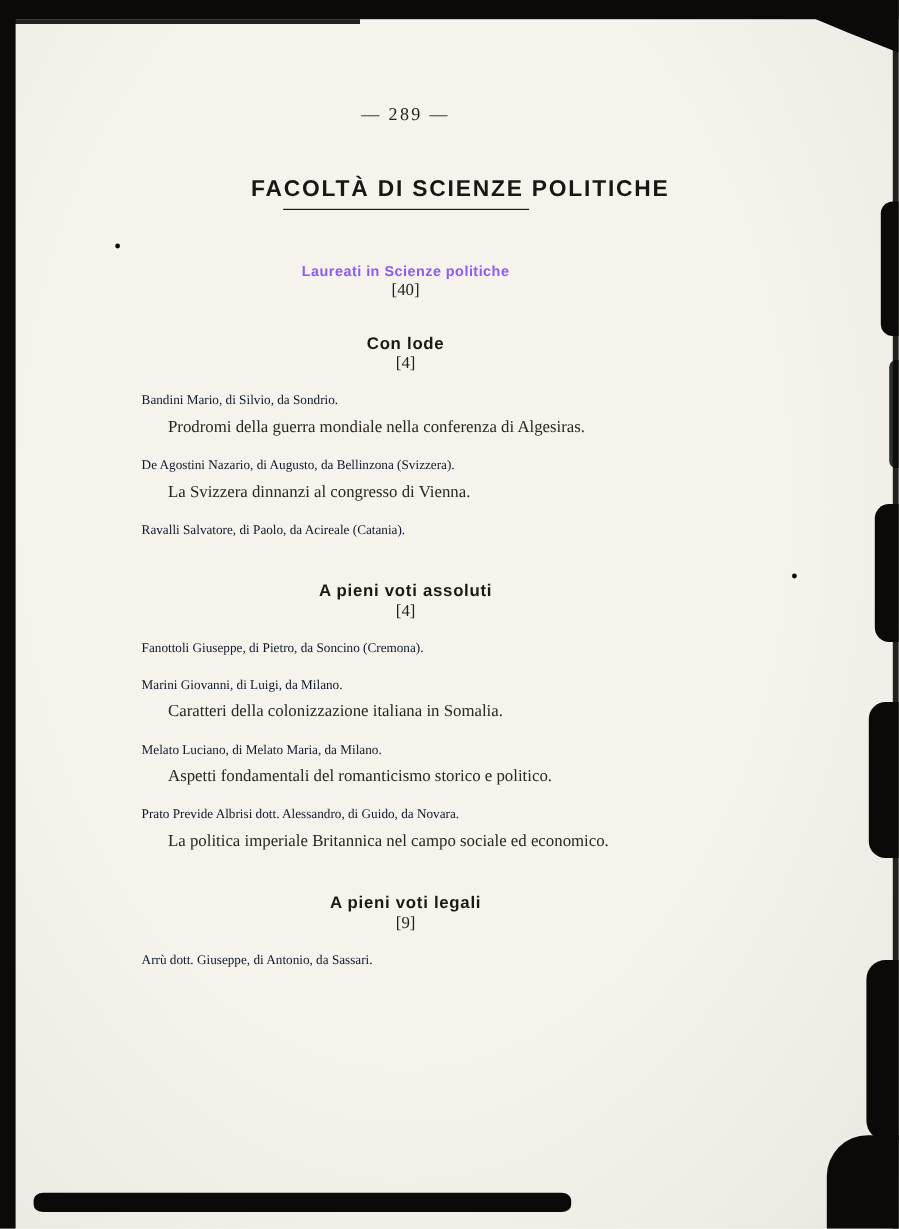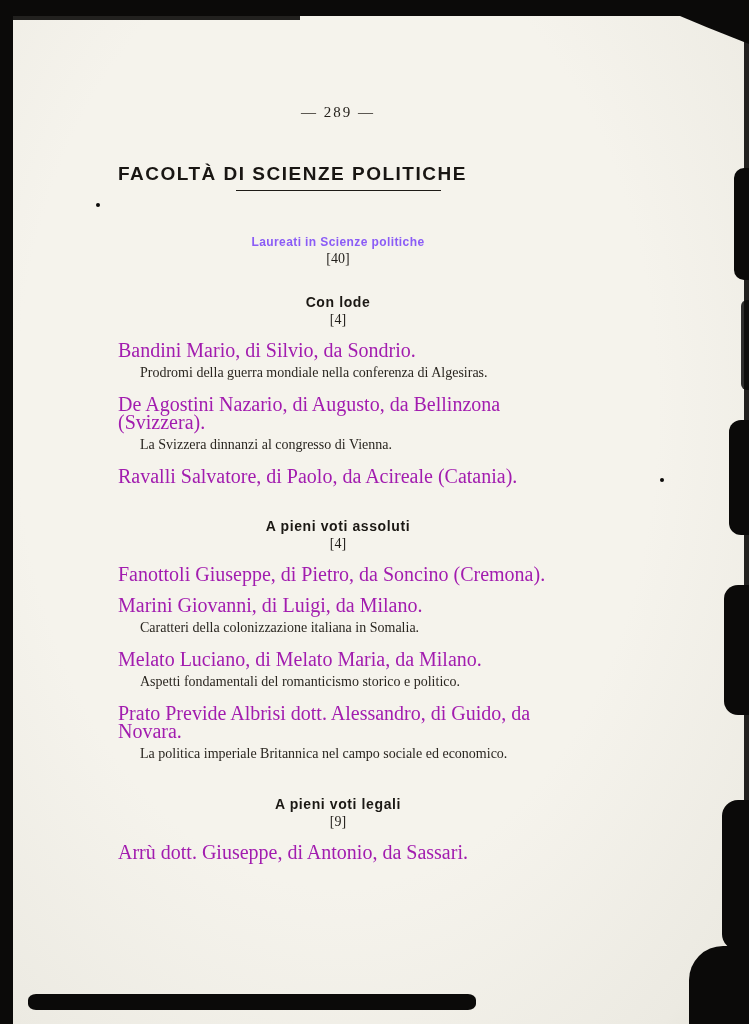--- a/index.html
+++ b/index.html
@@ -26,28 +26,28 @@
   .r3 { right:0; top:420px; width:20px; height:115px; border-radius:12px 0 0 12px; }
   .r4 { right:0; top:585px; width:25px; height:130px; border-radius:14px 0 0 14px; }
   .r5 { right:0; top:800px; width:27px; height:150px; border-radius:16px 0 0 16px; }
   .bottom-right { right:0; bottom:0; width:60px; height:78px; border-radius:34px 0 0 0; }
   .bottom-bar { left:28px; top:994px; width:448px; height:16px; border-radius:8px / 6px; }
   .speck { width:4px; height:4px; border-radius:50%; }
   .s1 { left:96px;  top:203px; }
   .s2 { left:660px; top:478px; }
 
   
-  .content { position:absolute; left:118px; top:100px; width:440px; z-index:2; }
+  .content { position:absolute; left:118px; top:84px; width:440px; z-index:2; }
 
   .page-number {
     text-align:center; font-size:15px; letter-spacing:2px;
     margin-top:4px; color:#24201b;
   }
   .doc-title {
-    margin-top:42px; text-align:left;
+    margin-top:42px; text-align:right;
     font-family:"Liberation Sans", sans-serif;
     font-size:19px; font-weight:bold; letter-spacing:1.5px; color:#191613;
   }
   .title-rule {
     width:205px; height:0; border-top:1.6px solid #1d1a16;
     margin:5px auto 0 auto;
   }
   .list-title {
     margin-top:44px; text-align:center;
     font-family:"Liberation Sans", sans-serif;
@@ -57,21 +57,21 @@
 
   .section { margin-top:0; }
   .sec-heading {
     margin-top:27px; text-align:center;
     font-family:"Liberation Sans", sans-serif;
     font-size:14px; font-weight:bold; letter-spacing:.6px; color:#1b1814;
   }
   .sec-gap-lg { margin-top:33px; }
 
   .entry { margin-top:13px; }
-  .entry .name  { font-size:20px; line-height:18px; color:#a21caf; }
+  .entry .name  { font-size:11px; line-height:18px; color:#0f172a; }
   .entry .thesis{
     font-size:14px; line-height:18px; 
     margin-left:22px; margin-top:5px; color:#2a2620;
   }
   .entries { margin-top:3px; }
 </style>
 </head>
 <body>
 
 <div class="art top-bar"></div>

